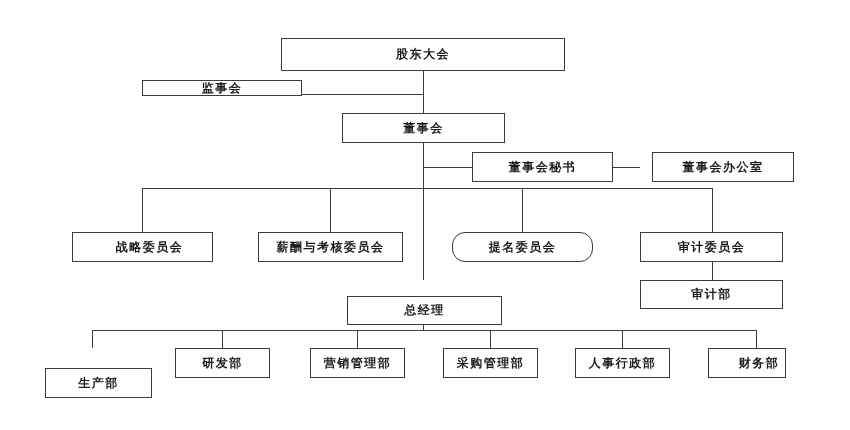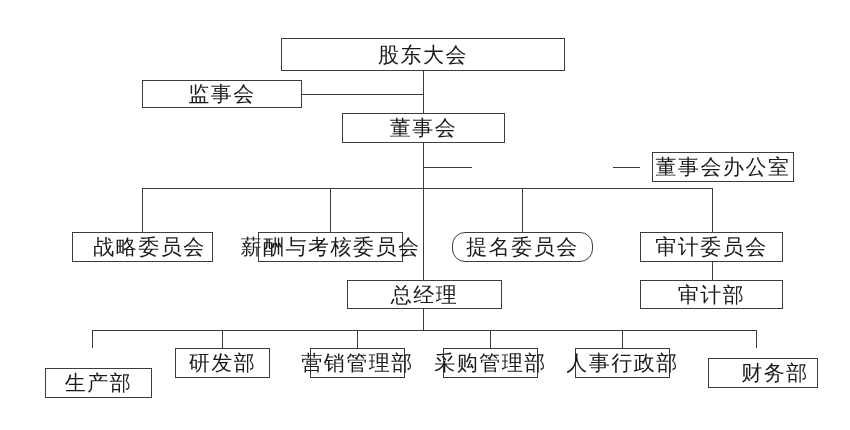--- a/index.html
+++ b/index.html
@@ -16,45 +16,45 @@
     overflow:hidden;
     font-family:"DejaVu Serif","Liberation Serif",serif;
   }
   .node{
     position:absolute;
     box-sizing:border-box;
     border:1px solid var(--line);
     background:var(--fill);
     color:var(--text);
     display:flex;align-items:center;justify-content:center;
-    font-size:21px;font-weight:400;letter-spacing:1.5px;
+    font-size:12px;font-weight:700;letter-spacing:1.5px;
     white-space:nowrap;
   }
   .hline,.vline{position:absolute;background:var(--line);}
   .hline{height:1px;}
   .vline{width:1px;}
 
   
   #nb-shareholders {left:281px;top:38px; width:284px;height:33px;}
-  #nb-supervisory  {left:142px;top:80px; width:160px;height:28px;}
+  #nb-supervisory  {left:142px;top:80px; width:160px;height:16px;}
   #nb-board        {left:342px;top:113px;width:163px;height:30px;}
   #nb-secretary    {left:472px;top:152px;width:141px;height:30px;}
   #nb-office       {left:640px;top:152px;width:142px;height:30px;margin-left:12px;}
   #nb-strategy     {left:72px; top:232px;width:141px;height:30px;padding-left:14px;}
   #nb-compensation {left:258px;top:232px;width:145px;height:30px;}
   #nb-nomination   {left:452px;top:232px;width:141px;height:30px;border-radius:13px;}
   #nb-auditcom     {left:640px;top:232px;width:143px;height:30px;text-align:center;}
-  #nb-gm           {left:347px;top:280px;width:155px;height:29px;}
+  #nb-gm           {left:347px;top:296px;width:155px;height:29px;}
   #nb-auditdept    {left:640px;top:280px;width:143px;height:29px;}
   #nb-production   {left:45px; top:348px;width:107px; height:30px;margin-top:20px;}
   #nb-rd           {left:175px;top:348px;width:95px; height:30px;}
   #nb-marketing    {left:310px;top:348px;width:95px; height:30px;}
   #nb-procurement  {left:443px;top:348px;width:95px; height:30px;}
   #nb-hradmin      {left:575px;top:348px;width:95px; height:30px;}
-  #nb-finance      {left:708px;top:358px;width:110px; height:30px;padding-left:24px;}
+  #nb-finance      {left:708px;top:348px;width:78px; height:30px;padding-left:24px;}
 </style>
 </head>
 <body>
 
 <div class="canvas">
 
   <div class="vline" style="left:423px;top:71px;height:42px;"></div>
   <div class="hline" style="left:302px;top:94px;width:121px;"></div>
   <div class="vline" style="left:423px;top:143px;height:137px;"></div>
   <div class="hline" style="left:423px;top:167px;width:49px;"></div>
@@ -70,20 +70,21 @@
   <div class="vline" style="left:92px;top:330px;height:18px;"></div>
   <div class="vline" style="left:222px;top:330px;height:18px;"></div>
   <div class="vline" style="left:357px;top:330px;height:18px;"></div>
   <div class="vline" style="left:490px;top:330px;height:18px;"></div>
   <div class="vline" style="left:622px;top:330px;height:18px;"></div>
   <div class="vline" style="left:756px;top:330px;height:18px;"></div>
 
   <div class="node" id="nb-shareholders">股东大会</div>
   <div class="node" id="nb-supervisory">监事会</div>
   <div class="node" id="nb-board">董事会</div>
+  <div class="node" id="nb-secretary">董事会秘书</div>
   <div class="node" id="nb-office">董事会办公室</div>
   <div class="node" id="nb-strategy">战略委员会</div>
   <div class="node" id="nb-compensation">薪酬与考核委员会</div>
   <div class="node" id="nb-nomination">提名委员会</div>
   <div class="node" id="nb-auditcom">审计委员会</div>
   <div class="node" id="nb-gm">总经理</div>
   <div class="node" id="nb-auditdept">审计部</div>
   <div class="node" id="nb-production">生产部</div>
   <div class="node" id="nb-rd">研发部</div>
   <div class="node" id="nb-marketing">营销管理部</div>

